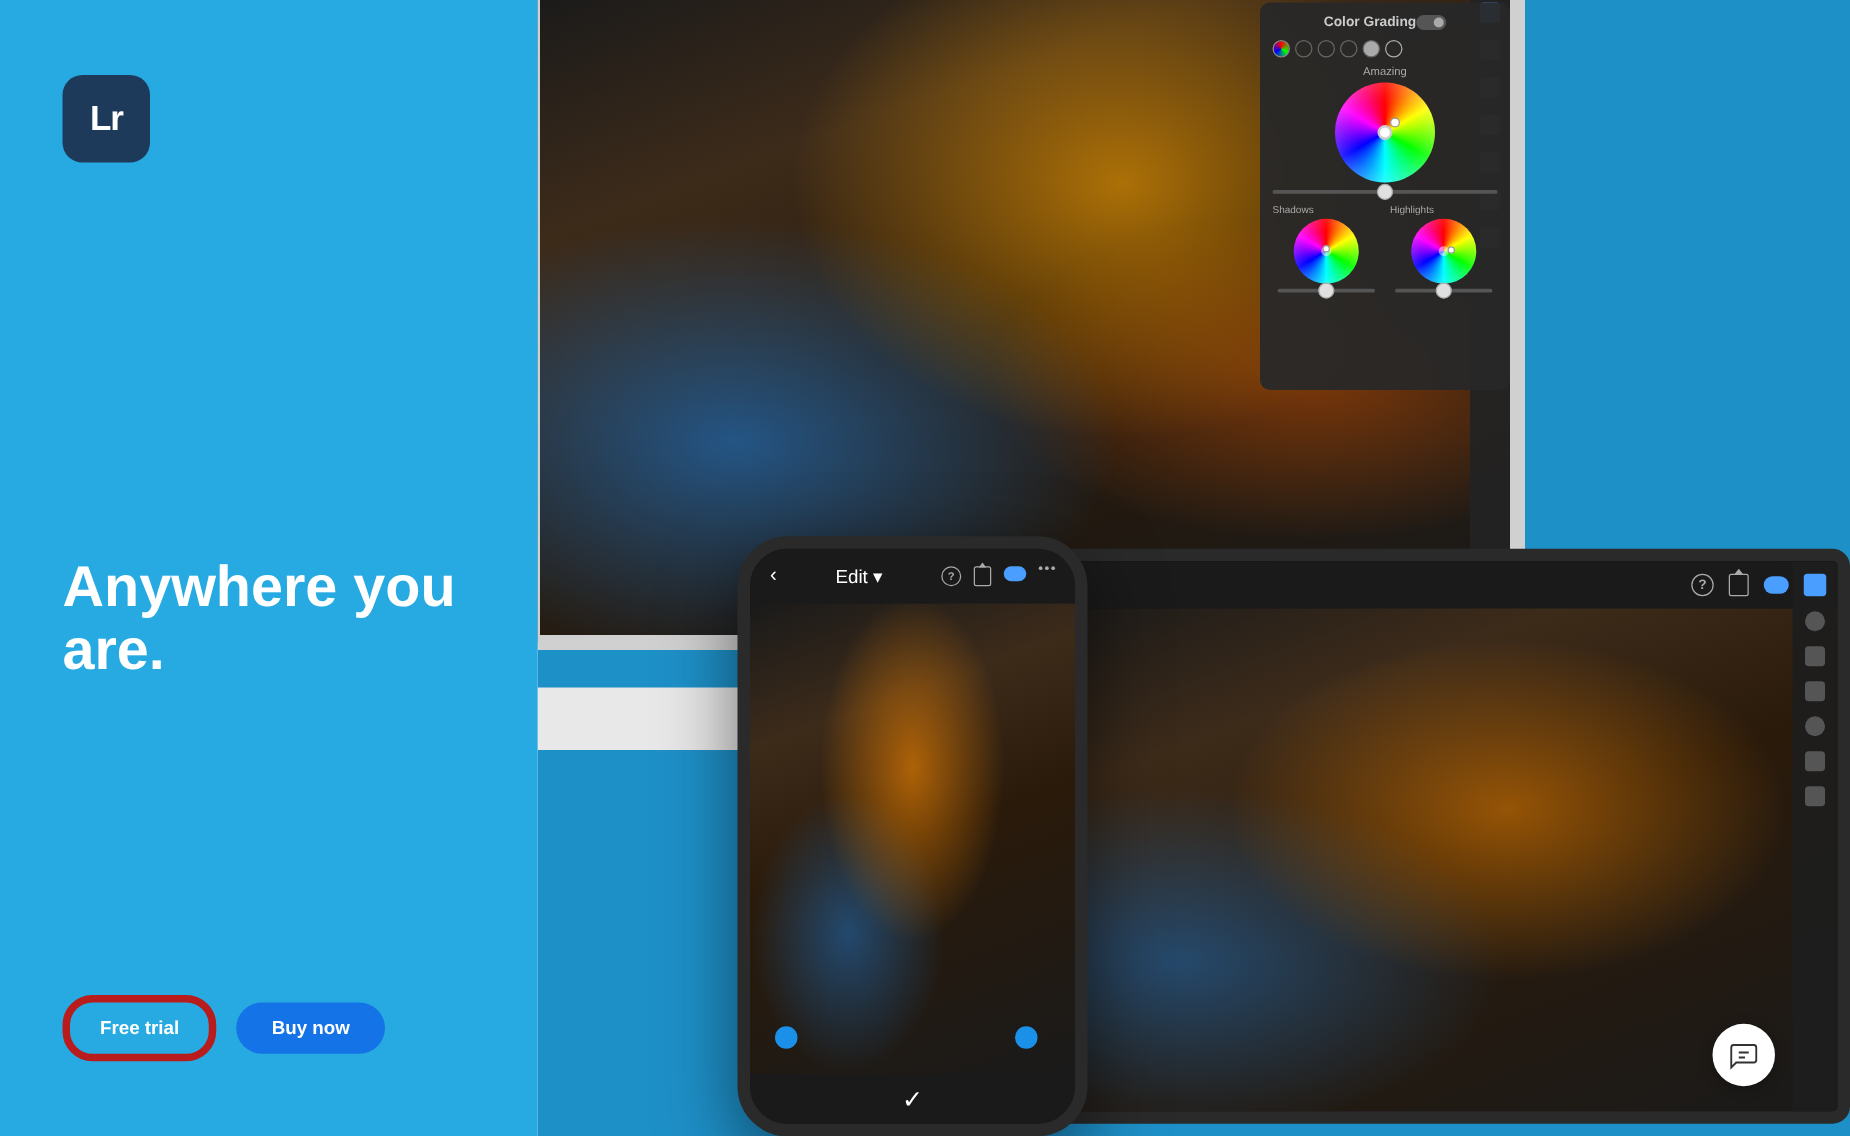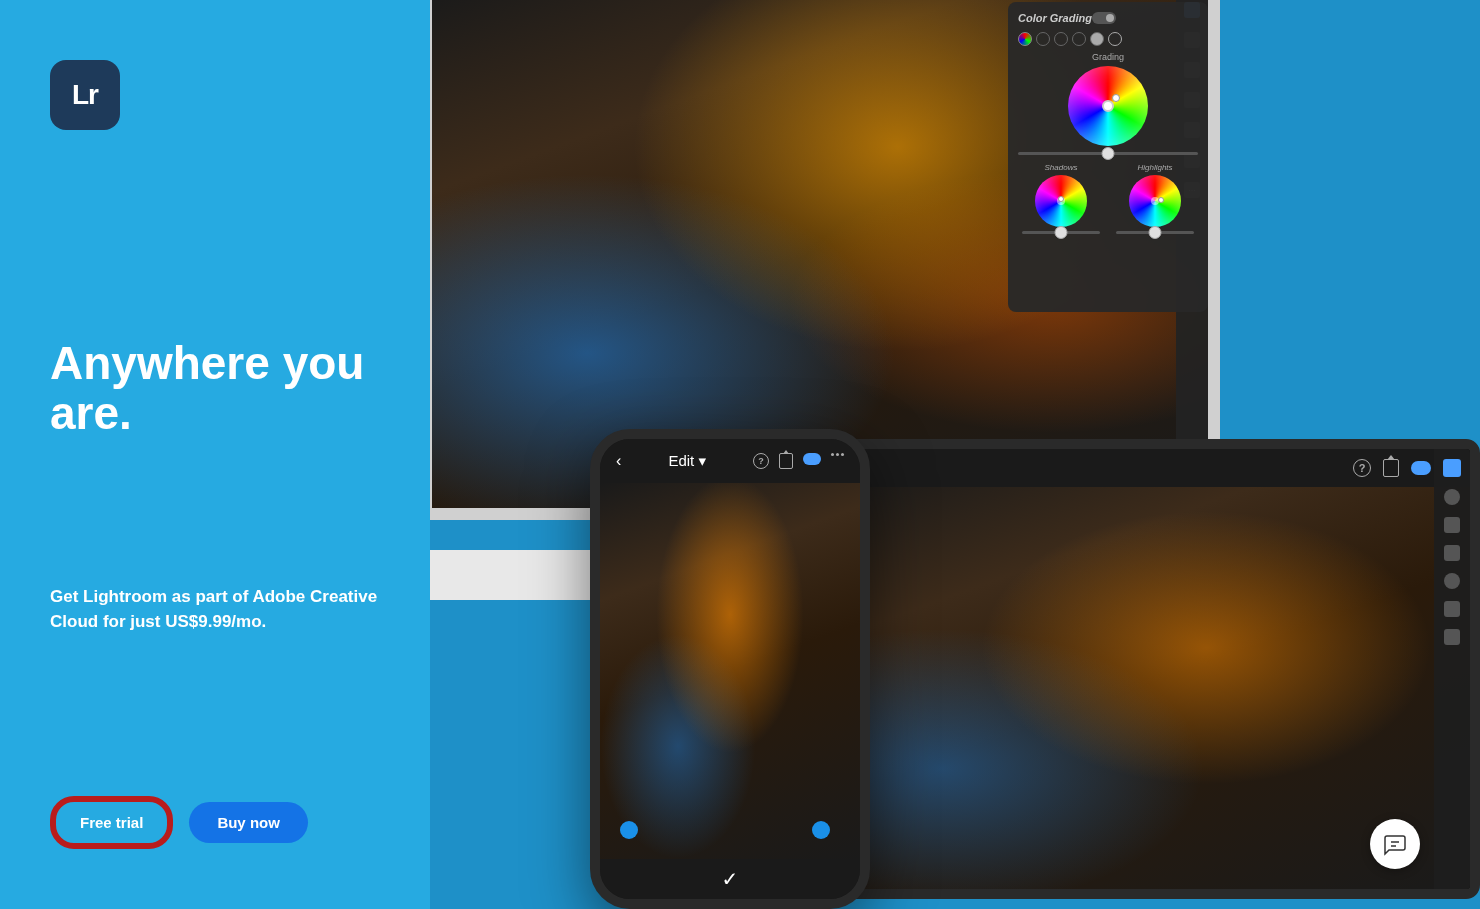--- a/index.html
+++ b/index.html
@@ -182,23 +182,22 @@
       height: 310px;
       background: rgba(40,40,40,0.95);
       border-radius: 8px;
       padding: 10px;
       z-index: 10;
     }
 
     .panel-header {
       display: flex;
       align-items: center;
-      justify-content: flex-start;
+      justify-content: center;
       margin-bottom: 8px;
-      font-style: italic;
     }
 
     .panel-icons-row {
       display: flex;
       gap: 4px;
       margin-bottom: 6px;
       align-items: center;
     }
 
     .circle-icon {
@@ -271,22 +270,20 @@
     }
 
     .shadows-highlights-row {
       display: flex;
       gap: 8px;
       margin-top: 8px;
     }
 
     .wheel-small-container {
       flex: 1;
-      text-align: center;
-      font-style: italic;
     }
 
     .wheel-label-small {
       color: #aaa;
       font-size: 8px;
       margin-bottom: 3px;
     }
 
     .color-wheel-small {
       width: 52px;
@@ -530,21 +527,20 @@
 
     <div class="lr-logo">
       <span class="lr-logo-text">Lr</span>
     </div>
 
     <h1 class="headline">
       <br>
       <span>Anywhere you are.</span>
     </h1>
 
-    <p class="subtext">Get Lightroom as part of Adobe Creative Cloud for just US$9.99/mo.</p>
 
     <div class="buttons">
       <button class="btn-free-trial">Free trial</button>
       <button class="btn-buy-now">Buy now</button>
     </div>
 
   </div>
 
   <div class="right-panel">
 
@@ -565,21 +561,21 @@
 
             <div class="panel-icons-row">
               <div style="width:14px;height:14px;border-radius:50%;border:1px solid #888;background:conic-gradient(#ff0000,#00ff00,#0000ff,#ff0000);"></div>
               <div class="circle-icon" style="background:transparent;"></div>
               <div class="circle-icon" style="background:transparent;"></div>
               <div class="circle-icon" style="background:transparent;"></div>
               <div class="circle-icon" style="background:#aaa;"></div>
               <div class="circle-icon" style="background:transparent;border:1px solid #aaa;"></div>
             </div>
 
-            <div class="midtones-label">Grading</div>
+            <div class="midtones-label">Amazing</div>
 
             <div class="color-wheel-large">
               <div class="color-wheel-center"></div>
               <div class="wheel-dot" style="top:35%;left:55%;"></div>
             </div>
 
             <div class="slider-bar">
               <div class="slider-handle"></div>
             </div>
 

